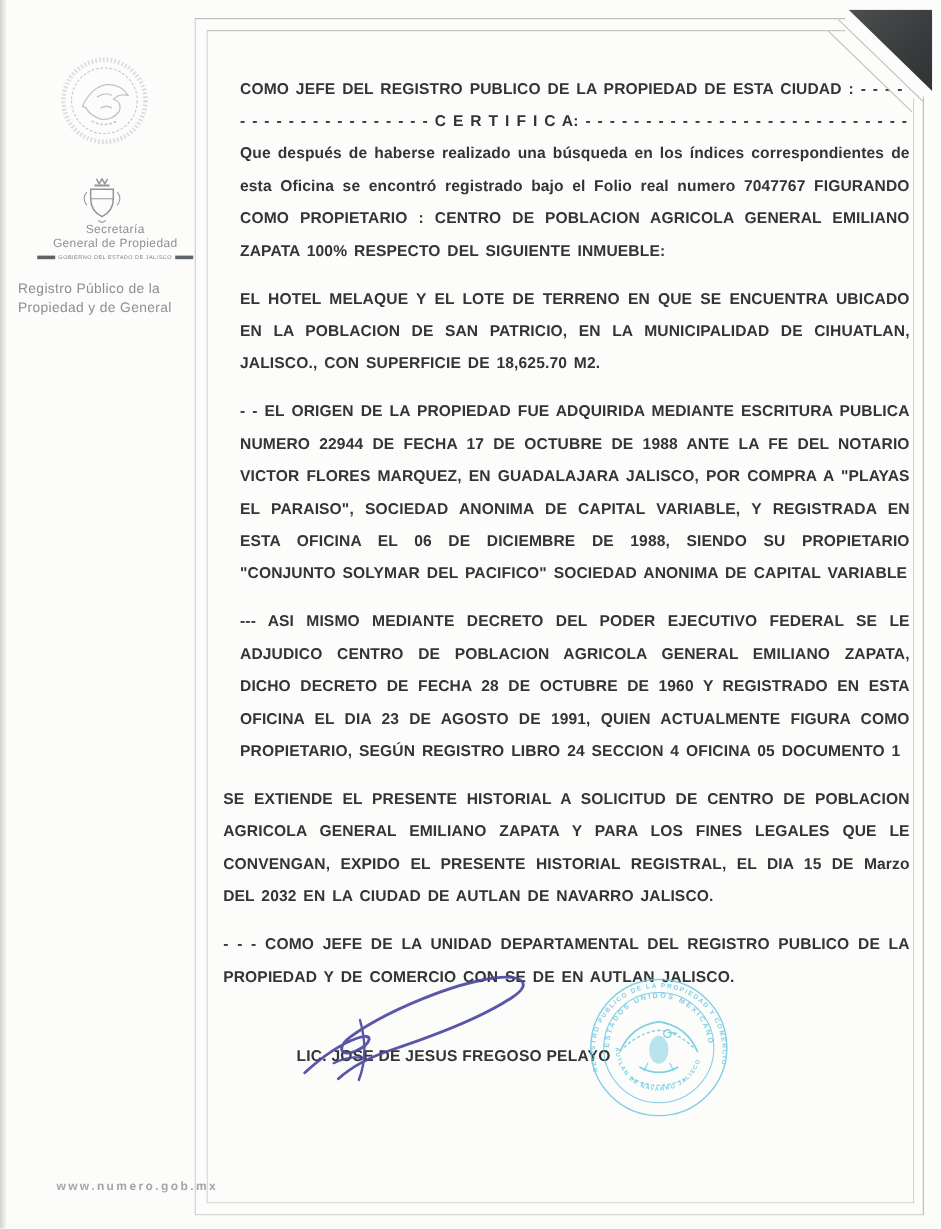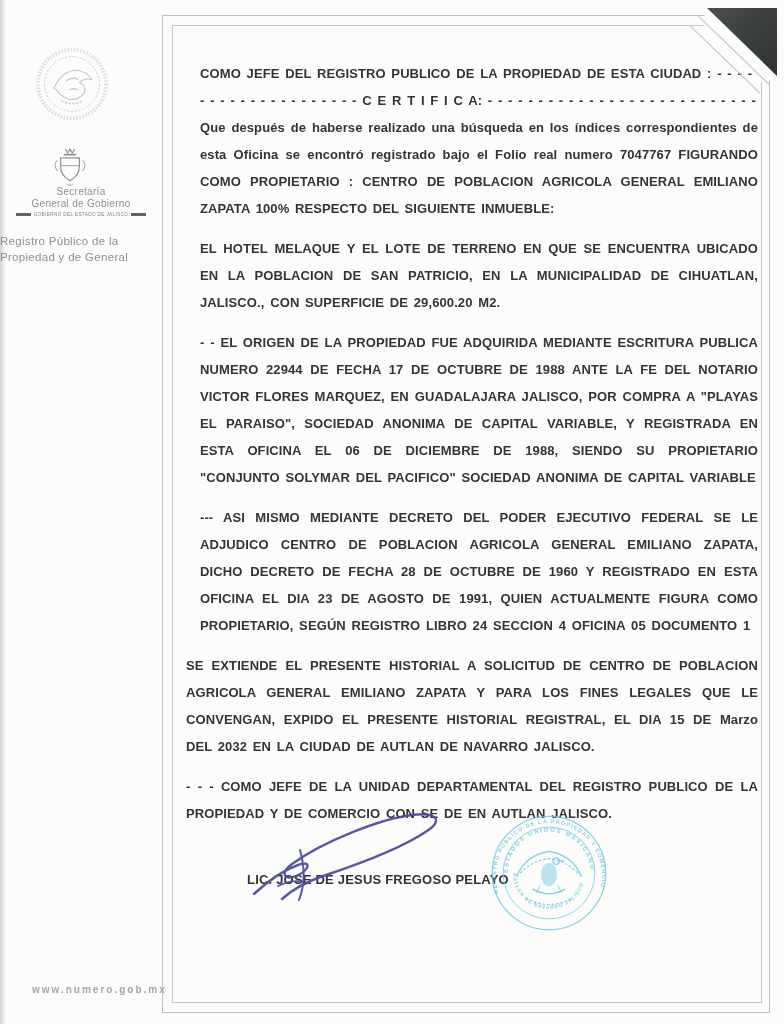--- a/index.html
+++ b/index.html
@@ -30,21 +30,21 @@
   .fold-line.l1 { left:699px; top:16px; width:98px; }
   .fold-line.l2 { left:690px; top:25px; width:98px; }
   .fold-corner {
     position:absolute; left:707px; top:8px; width:70px; height:68px;
     background:linear-gradient(135deg,#4b4f50 0%, #383c3d 60%, #2f3334 100%);
     clip-path:polygon(0 0, 100% 0, 100% 100%);
     z-index:6;
   }
 
   
-  .margin-col { position:absolute; left:0; top:0; width:162px; height:100%; z-index:2; }
+  .margin-col { position:absolute; left:15px; top:0; width:162px; height:100%; z-index:2; }
   .nat-seal { position:absolute; left:34px; top:46px; width:76px; height:76px; opacity:.8; }
   .crest { position:absolute; left:46px; top:146px; width:48px; height:44px; opacity:.85; }
   .sec-name {
     position:absolute; left:6px; top:186px; width:150px; text-align:center;
     color:#8d9192; font-size:10px; line-height:11.5px; letter-spacing:.3px;
   }
   .gob-strip {
     position:absolute; left:16px; top:212px; width:130px;
     display:flex; align-items:center; justify-content:center; gap:3px;
   }
@@ -110,42 +110,42 @@
         <path d="M18 15 h24 v10 c0 10 -6 16 -12 19 c-6 -3 -12 -9 -12 -19 Z"></path>
         <path d="M18 25 h24" stroke-width="1.1"></path>
         <path d="M14 18 q-6 6 0 14" stroke-width="1.1"></path>
         <path d="M46 18 q6 6 0 14" stroke-width="1.1"></path>
         <path d="M26 48 q4 4 8 0" stroke-width="1.1"></path>
       </g>
     </svg>
 
     <div class="sec-name">
       <div>Secretaría</div>
-      <div>General de Gobierno</div>
+      <div>General de Propiedad</div>
     </div>
 
     <div class="gob-strip">
       <span class="bar"></span>
       <span class="txt">GOBIERNO DEL ESTADO DE JALISCO</span>
       <span class="bar"></span>
     </div>
 
     <div class="reg-name">
       <div>Registro Público de la</div>
       <div>Propiedad y de General</div>
     </div>
 
     <div class="website">www.numero.gob.mx</div>
   </div>
 
   <div class="doc-text">
     <div class="line">COMO JEFE DEL REGISTRO PUBLICO DE LA PROPIEDAD DE ESTA CIUDAD : - - - - - - - - - - - - - -</div>
     <div class="line">- - - - - - - - - - - - - - - - C E R T I F I C A: - - - - - - - - - - - - - - - - - - - - - - - - - - - - - - - - - - - - - - - - - -</div>
     <p class="first">Que después de haberse realizado una búsqueda en los índices correspondientes de esta Oficina se encontró registrado bajo el Folio real numero 7047767 FIGURANDO COMO PROPIETARIO : CENTRO DE POBLACION AGRICOLA GENERAL EMILIANO ZAPATA 100% RESPECTO DEL SIGUIENTE INMUEBLE:</p>
-    <p>EL HOTEL MELAQUE Y EL LOTE DE TERRENO EN QUE SE ENCUENTRA UBICADO EN LA POBLACION DE SAN PATRICIO, EN LA MUNICIPALIDAD DE CIHUATLAN, JALISCO., CON SUPERFICIE DE 29,600.20 M2.</p>
+    <p>EL HOTEL MELAQUE Y EL LOTE DE TERRENO EN QUE SE ENCUENTRA UBICADO EN LA POBLACION DE SAN PATRICIO, EN LA MUNICIPALIDAD DE CIHUATLAN, JALISCO., CON SUPERFICIE DE 18,625.70 M2.</p>
     <p>- - EL ORIGEN DE LA PROPIEDAD FUE ADQUIRIDA MEDIANTE ESCRITURA PUBLICA NUMERO 22944 DE FECHA 17 DE OCTUBRE DE 1988 ANTE LA FE DEL NOTARIO VICTOR FLORES MARQUEZ, EN GUADALAJARA JALISCO, POR COMPRA A "PLAYAS EL PARAISO", SOCIEDAD ANONIMA DE CAPITAL VARIABLE, Y REGISTRADA EN ESTA OFICINA EL 06 DE DICIEMBRE DE 1988, SIENDO SU PROPIETARIO "CONJUNTO SOLYMAR DEL PACIFICO" SOCIEDAD ANONIMA DE CAPITAL VARIABLE</p>
     <p>--- ASI MISMO MEDIANTE DECRETO DEL PODER EJECUTIVO FEDERAL SE LE ADJUDICO CENTRO DE POBLACION AGRICOLA GENERAL EMILIANO ZAPATA, DICHO DECRETO DE FECHA 28 DE OCTUBRE DE 1960 Y REGISTRADO EN ESTA OFICINA EL DIA 23 DE AGOSTO DE 1991, QUIEN ACTUALMENTE FIGURA COMO PROPIETARIO, SEGÚN REGISTRO LIBRO 24 SECCION 4 OFICINA 05 DOCUMENTO 1</p>
     <p class="shift">SE EXTIENDE EL PRESENTE HISTORIAL A SOLICITUD DE CENTRO DE POBLACION AGRICOLA GENERAL EMILIANO ZAPATA Y PARA LOS FINES LEGALES QUE LE CONVENGAN, EXPIDO EL PRESENTE HISTORIAL REGISTRAL, EL DIA 15 DE Marzo DEL 2032 EN LA CIUDAD DE AUTLAN DE NAVARRO JALISCO.</p>
     <p class="shift">- - - COMO JEFE DE LA UNIDAD DEPARTAMENTAL DEL REGISTRO PUBLICO DE LA PROPIEDAD Y DE COMERCIO CON SE DE EN AUTLAN JALISCO.</p>
   </div>
 
   <div class="signatory">LIC. JOSE DE JESUS FREGOSO PELAYO</div>
 
   <svg class="stamp" viewBox="0 0 140 140">
     <defs>

